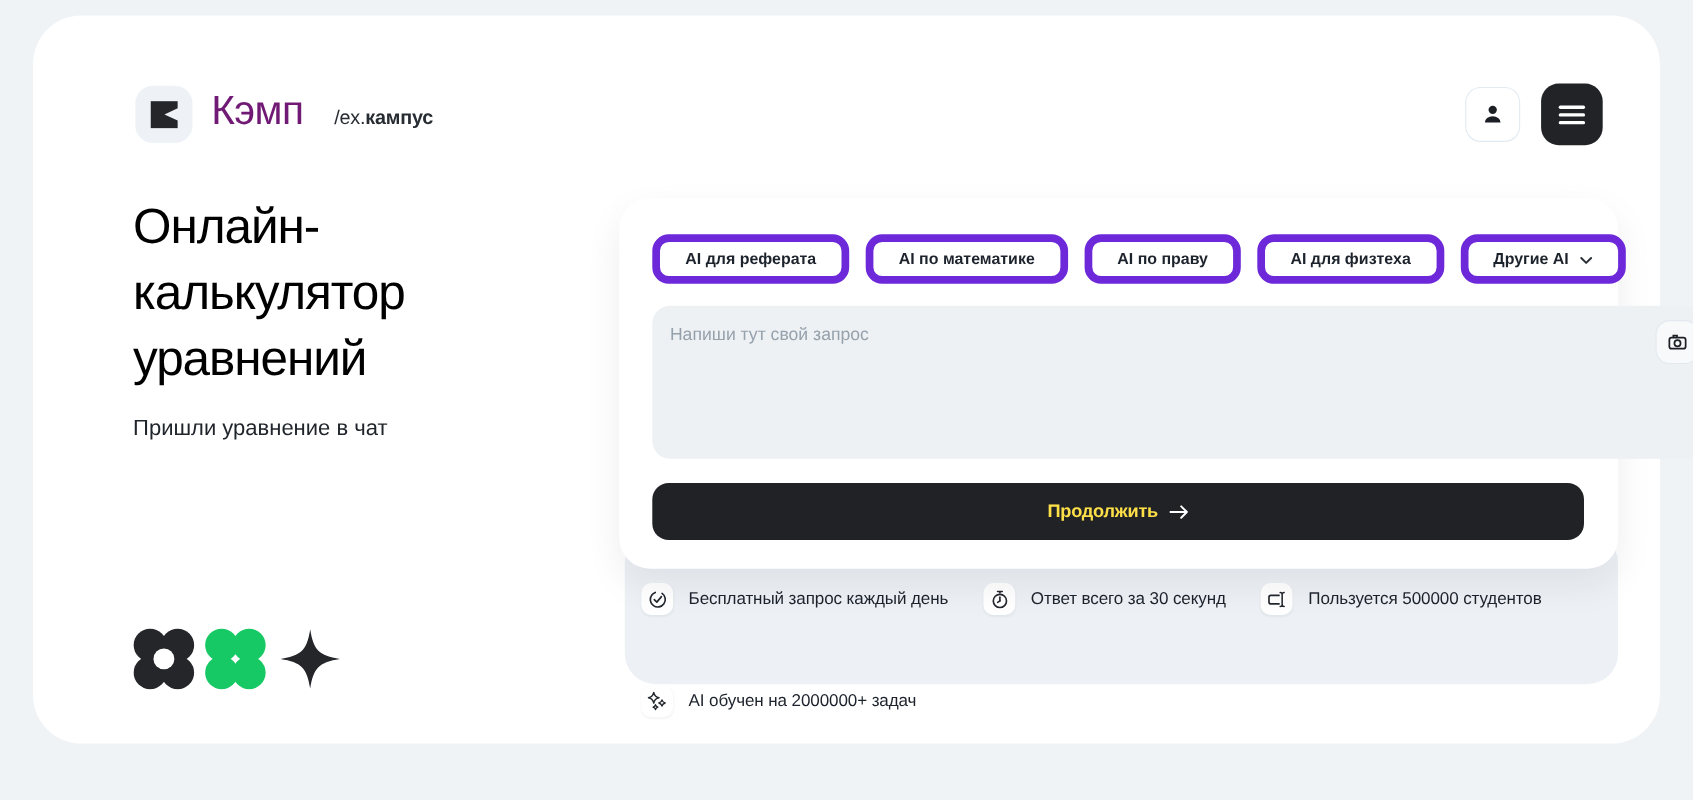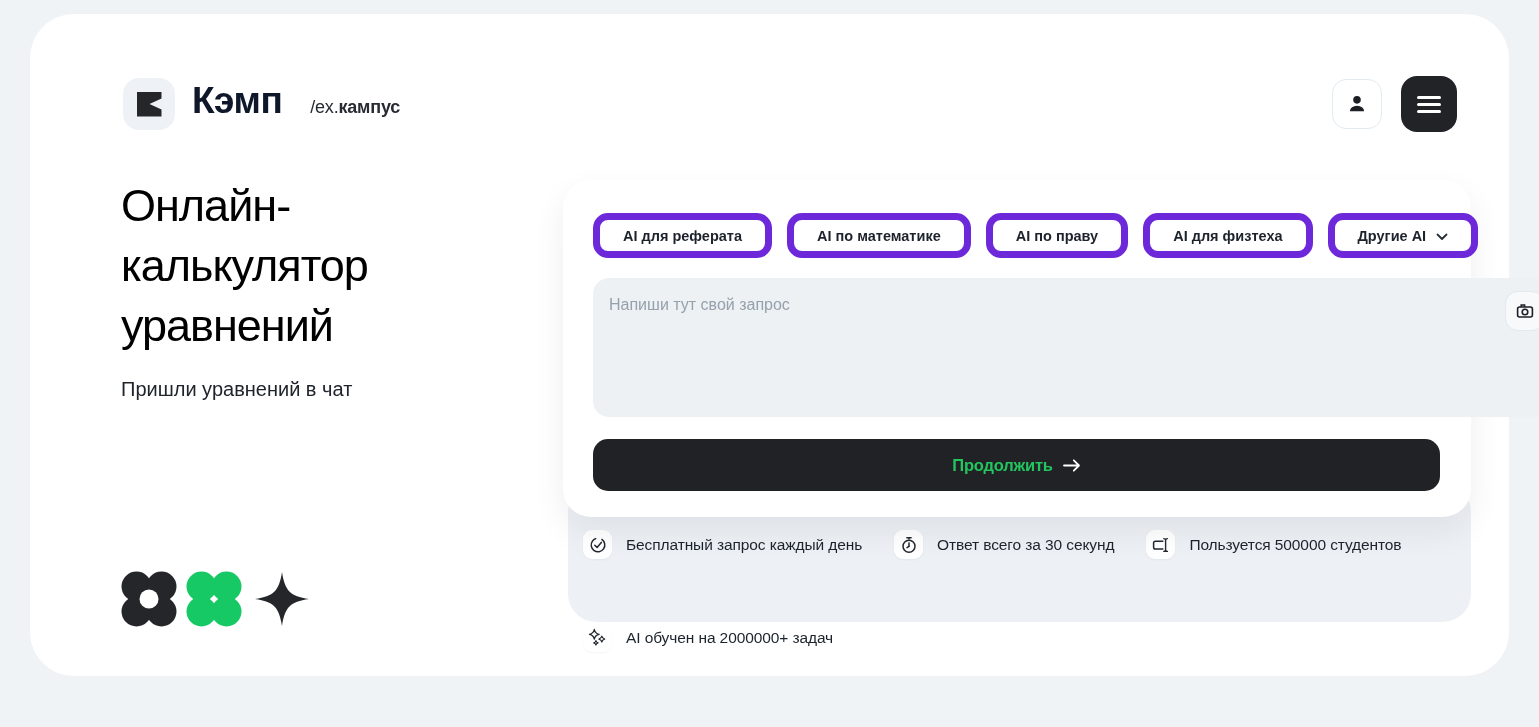--- a/index.html
+++ b/index.html
@@ -21,21 +21,21 @@
   .logo-tile {
     position:absolute; left:93px; top:64px; width:52px; height:52px;
     background:#eef2f6; border-radius:16px; cursor:pointer;
     display:flex; align-items:center; justify-content:center;
   }
   .k-glyph {
     width:25px; height:25px; background:#24262a;
     clip-path:polygon(0 0,100% 0,100% 28%,52% 50%,100% 72%,100% 100%,0 100%);
   }
   .brand { position:absolute; left:162px; top:66px; display:flex; align-items:baseline; gap:8px; cursor:pointer; }
-  .brand-name { font-size:37px; font-weight:700; letter-spacing:-0.5px; color:#0f172a; }
+  .brand-name { font-size:37px; font-weight:400; letter-spacing:-0.5px; color:#701a75; }
   .brand-suffix { font-size:18px; color:#272c33; letter-spacing:-0.2px;margin-left:20px; }
   .brand-suffix b { font-weight:700; }
 
   .icon-btn {
     position:absolute; display:flex; align-items:center; justify-content:center;
     cursor:pointer; border:none; background:#fff;
   }
   .person-btn { left:1302px; top:65px; width:50px; height:50px; border:1px solid #e2ebf2; border-radius:14px; }
   .menu-btn { left:1371px; top:62px; width:56px; height:56px; background:#212327; border-radius:16px; flex-direction:column; gap:4px; }
   .menu-btn .bar { width:24px; height:3px; background:#ffffff; border-radius:2px; }
@@ -90,21 +90,21 @@
   .camera-btn {
     position:absolute; top:13px; right:14px; width:40px; height:40px;
     background:rgba(255,255,255,0.55); border:1px solid #e3e9ef; border-radius:13px;
     display:flex; align-items:center; justify-content:center; cursor:pointer;
   }
 
   .continue-btn {
     position:absolute; left:30px; top:259px; width:847px; height:52px;
     background:#212226; border:none; border-radius:15px; cursor:pointer;
     display:flex; align-items:center; justify-content:center; gap:10px;
-    font-family:inherit; font-size:16.5px; font-weight:700; color:#22c55e; letter-spacing:-0.2px;
+    font-family:inherit; font-size:16.5px; font-weight:700; color:#fde047; letter-spacing:-0.2px;
   }
 
   svg { display:block; }
 </style>
 </head>
 <body>
 
 <div class="stage">
   <div class="container">
 
@@ -124,21 +124,21 @@
     </button>
     <button class="icon-btn menu-btn">
       <span style="display:flex;flex-direction:column;gap:4px;">
         <span class="bar"></span>
           <span class="bar"></span>
           <span class="bar"></span>
       </span>
     </button>
 
     <h1 class="hero-title">Онлайн-калькулятор уравнений</h1>
-    <p class="hero-subtitle">Пришли уравнений в чат</p>
+    <p class="hero-subtitle">Пришли уравнение в чат</p>
 
     <div class="shapes">
       <svg class="shape" viewBox="0 0 56 56">
         <circle cx="15.5" cy="15.5" r="15" fill="#24262a"></circle>
           <circle cx="40.5" cy="15.5" r="15" fill="#24262a"></circle>
         <circle cx="15.5" cy="40.5" r="15" fill="#24262a"></circle>
           <circle cx="40.5" cy="40.5" r="15" fill="#24262a"></circle>
         <circle cx="28" cy="28" r="9.5" fill="#ffffff"></circle>
       </svg>
       <svg class="shape" viewBox="0 0 56 56">

